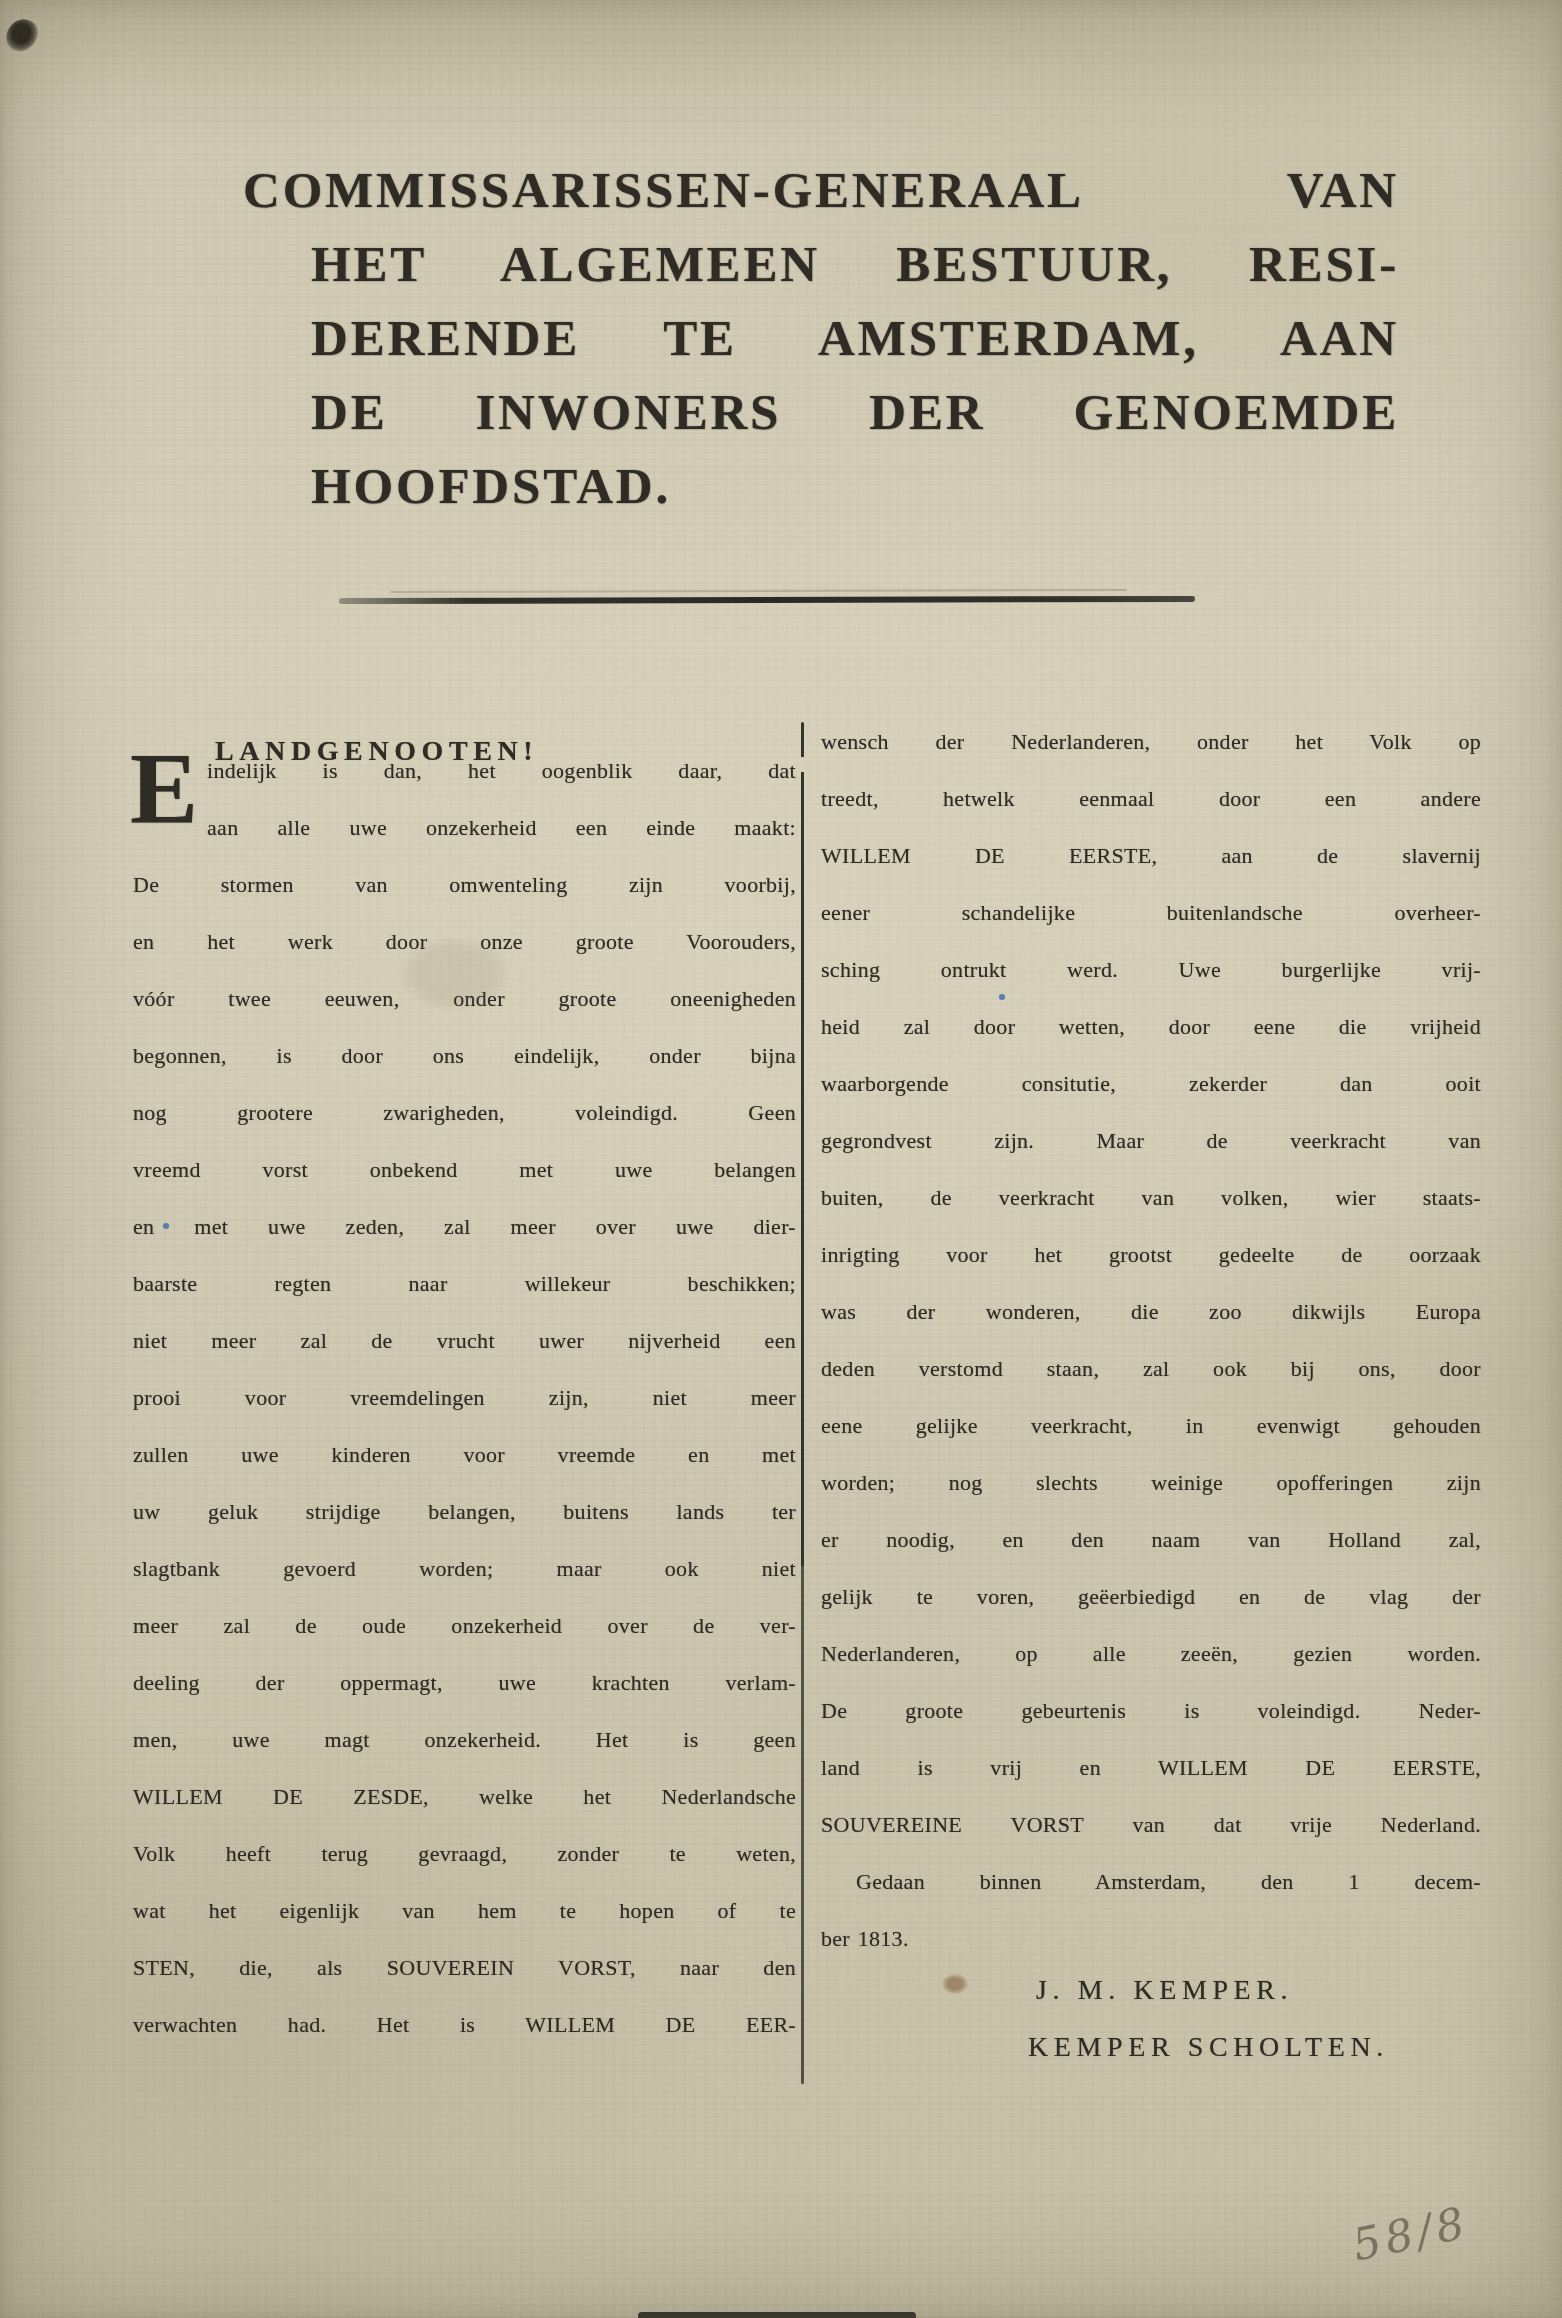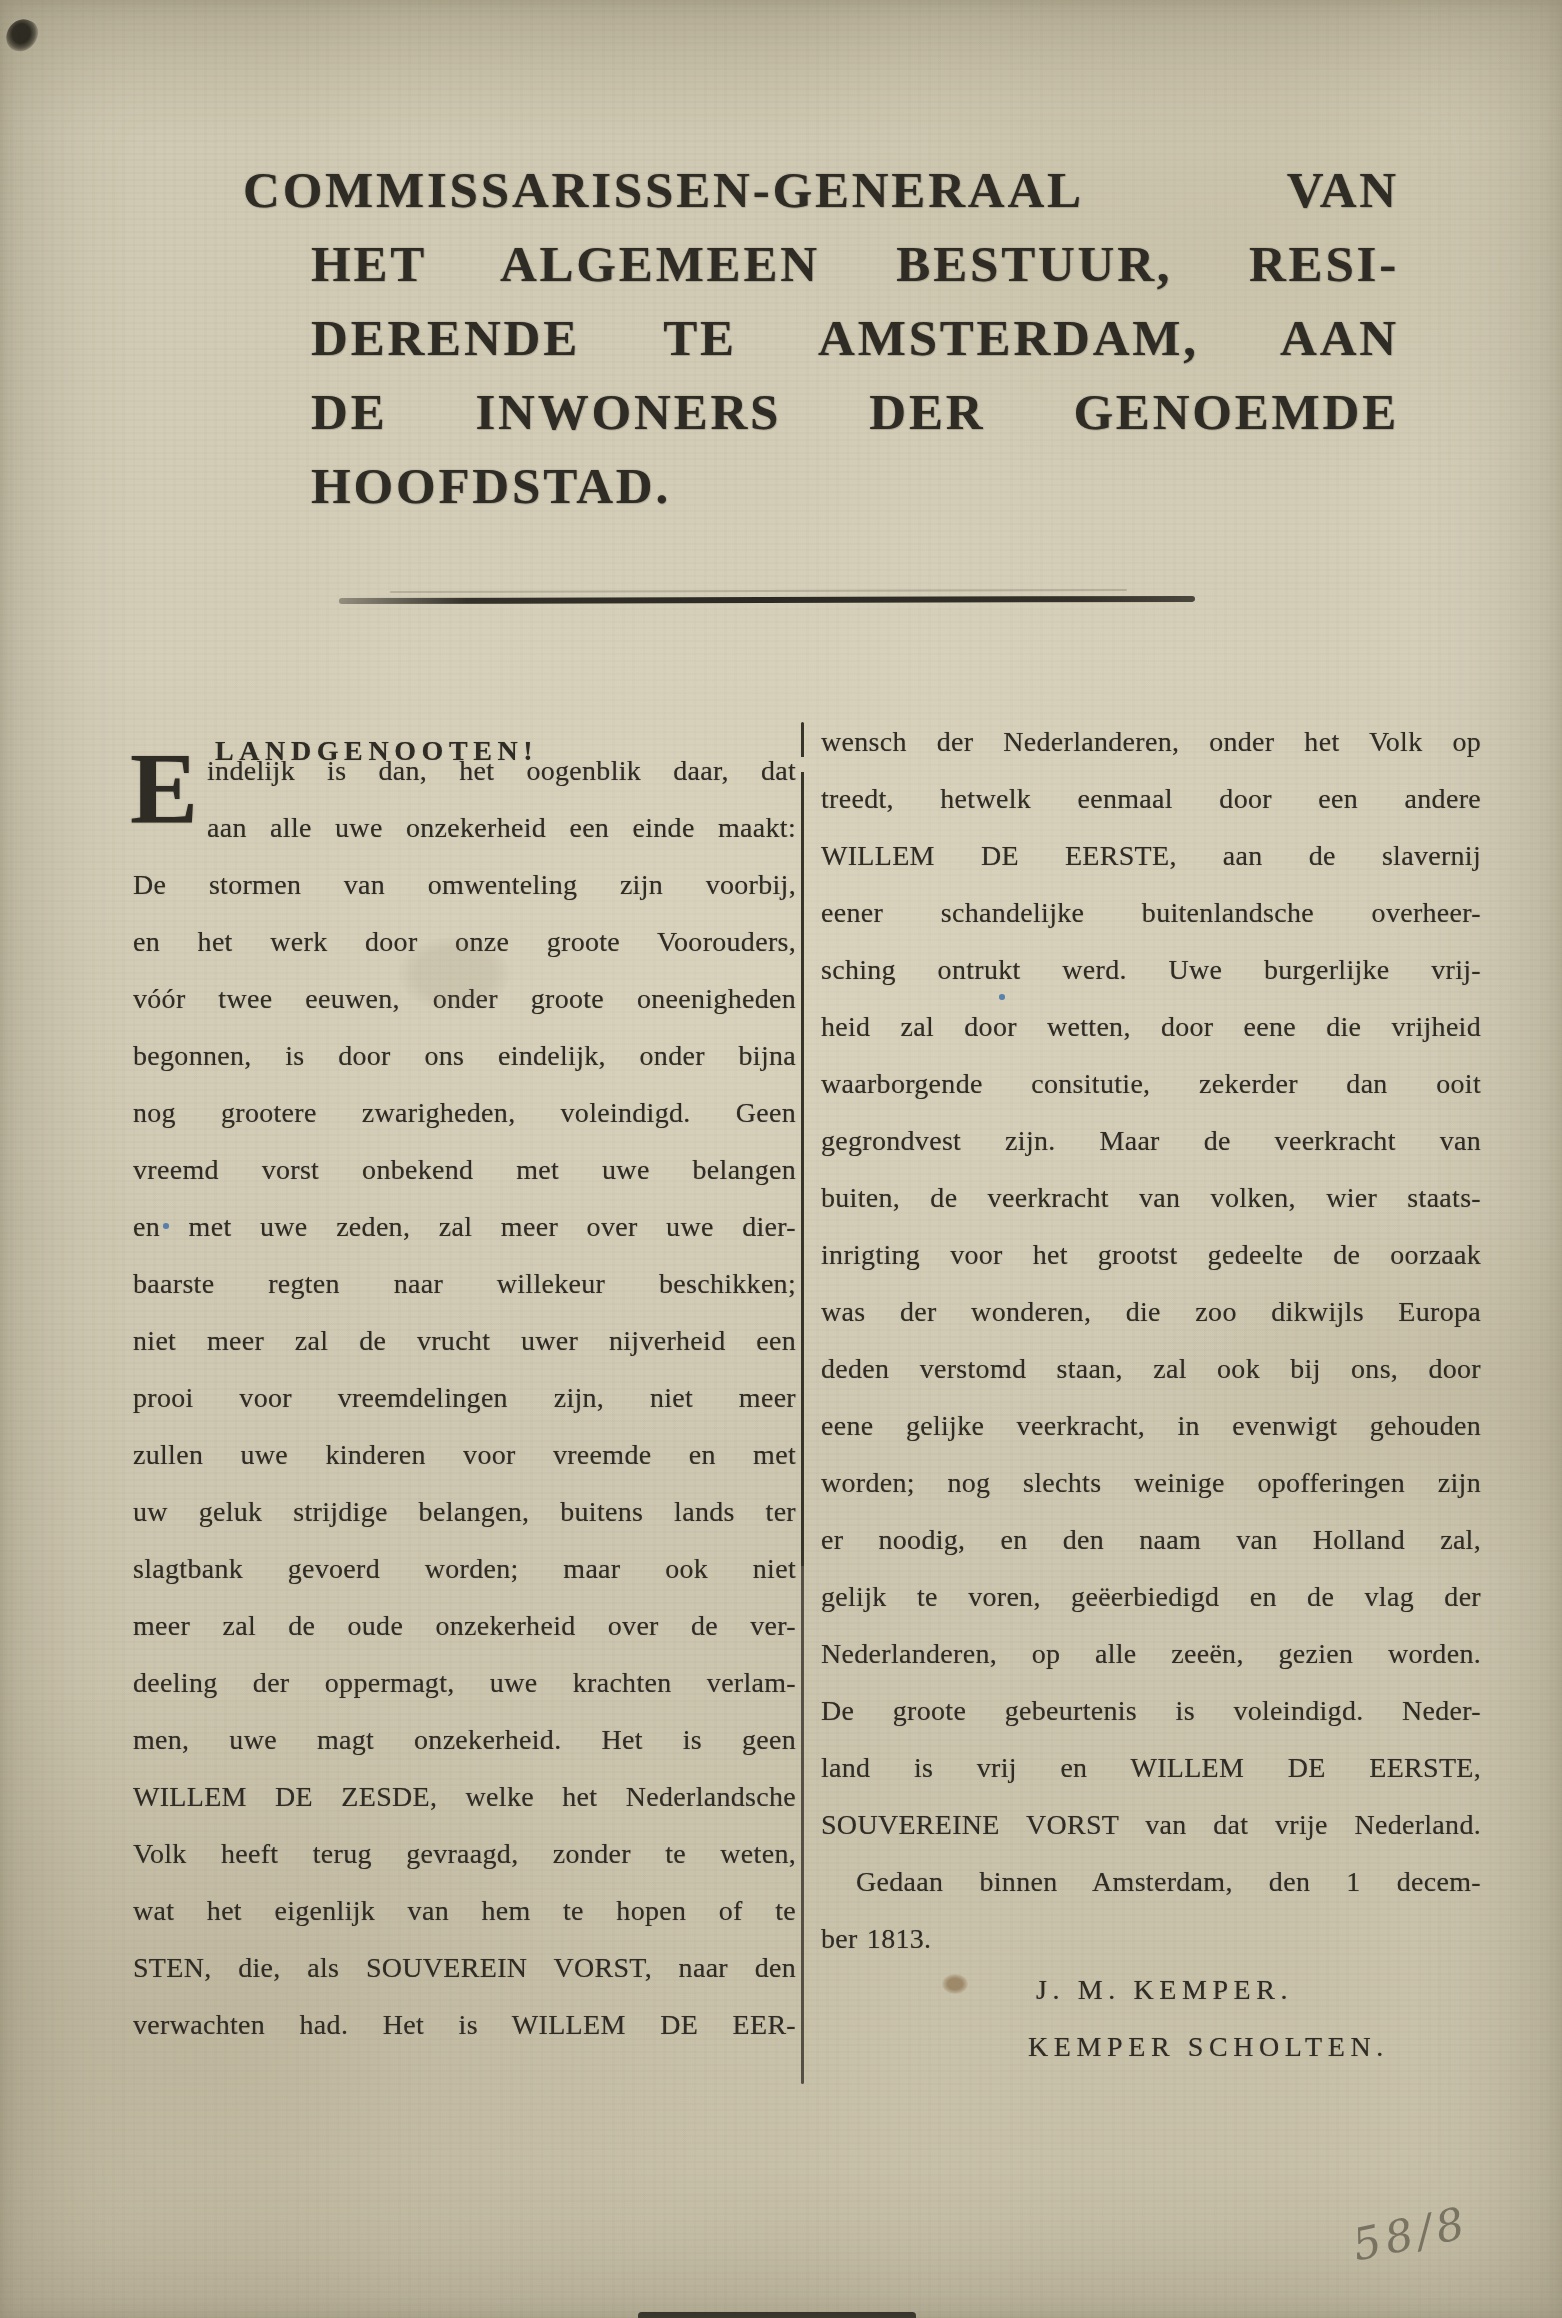--- a/index.html
+++ b/index.html
@@ -62,21 +62,21 @@
   .dropcap {
     position:absolute; left:130px; top:742px;
     font-size:102px; line-height:93px; font-weight:bold;
     text-shadow:0 0 1.4px rgba(47,44,37,0.5);
   }
   .col { position:absolute; }
   .col-left  { left:133px; top:742px; width:663px; }
   .col-right { left:821px; top:713px; width:660px; }
   .body-line {
     box-sizing:border-box;
-    font-size:28px; line-height:57px; height:57px;
+    font-size:22px; line-height:57px; height:57px;
     letter-spacing:0.3px; word-spacing:1.9px;
     text-align:justify; text-align-last:justify;
     white-space:normal; overflow:visible;
     text-shadow:0 0 0.9px rgba(47,44,37,0.5);
     font-family:Liberation Serif, serif;
   }
   .pad-dc { padding-left:74px; }
   .indent { text-indent:35px; }
   .short  { text-align:center; text-align-last:left; }
 

